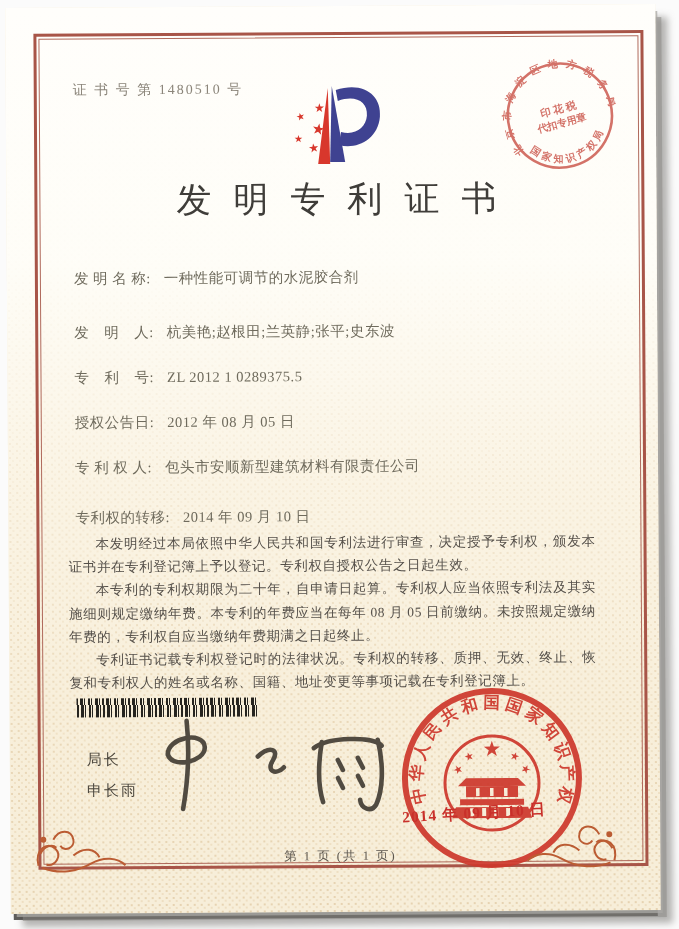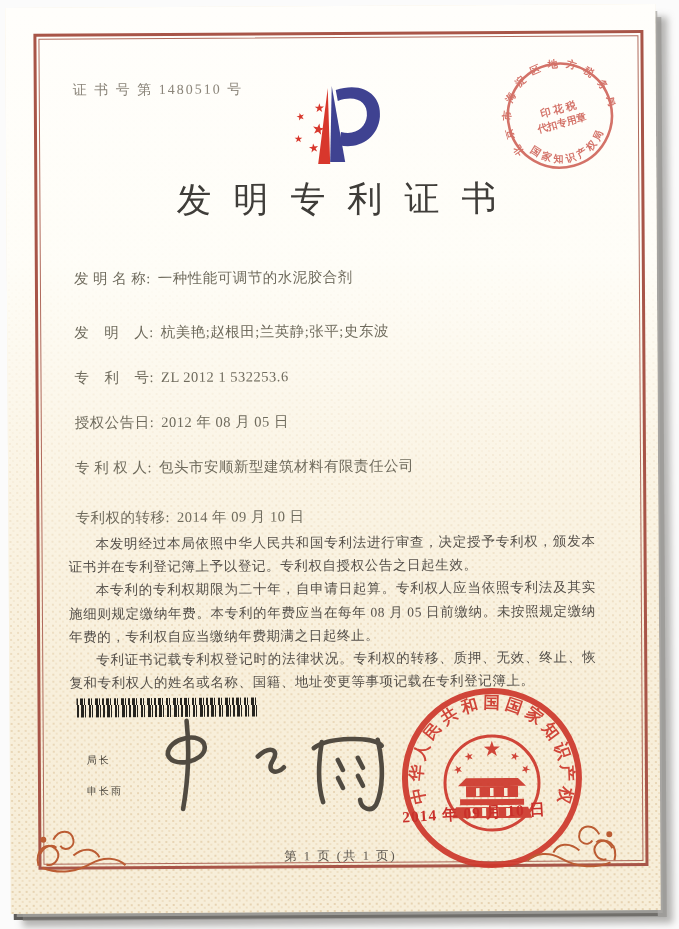--- a/index.html
+++ b/index.html
@@ -28,41 +28,41 @@
   
   .frame{position:absolute;left:28px;top:26px;width:604px;height:830px;border:3px solid #a85548;}
   .frame-inner{position:absolute;inset:2px;border:1px solid #b06a5c;}
   
   .certno{position:absolute;left:67px;top:74px;font-size:14px;color:#8b857a;letter-spacing:2px;}
   .title{
     position:absolute;left:28px;top:170px;width:604px;text-align:center;
     font-size:35px;color:#3f3d39;letter-spacing:22px;text-indent:22px;font-weight:500;
   }
   .field{position:absolute;left:67px;font-size:14.5px;color:#6f6b5d;letter-spacing:.5px;white-space:nowrap;}
-  .field .lab{margin-right:7px;}
+  .field .lab{margin-right:13px;}
   .f0{top:262px}.f1{top:316px}.f2{top:361px}.f3{top:406px}.f4{top:451px}.f5{top:501px}
   .bodytext{
     position:absolute;left:60px;top:525px;width:527px;
     font-size:13.5px;line-height:23.2px;color:#55504a;text-align:justify;letter-spacing:.6px;
   }
   .bodytext p{margin:0;text-indent:2em;}
   
   .barcode{
     position:absolute;left:67px;top:691px;width:181px;height:19px;
     background:repeating-linear-gradient(90deg,
       #26241f 0 2px, rgba(0,0,0,0) 2px 4px,
       #26241f 4px 7px, rgba(0,0,0,0) 7px 8px,
       #26241f 8px 9px,  rgba(0,0,0,0) 9px 12px,
       #26241f 12px 14px, rgba(0,0,0,0) 14px 15px,
       #26241f 15px 16px, rgba(0,0,0,0) 16px 19px,
       #26241f 19px 22px, rgba(0,0,0,0) 22px 23px,
       #26241f 23px 24px, rgba(0,0,0,0) 24px 26px);
   }
   
-  .signer{position:absolute;left:77px;top:737px;font-size:10px;color:#4a453c;line-height:31px;letter-spacing:2px;}
+  .signer{position:absolute;left:77px;top:737px;font-size:15px;color:#4a453c;line-height:31px;letter-spacing:2px;}
   .signature{position:absolute;left:132px;top:706px;width:255px;height:104px;}
   
   .tax-stamp{position:absolute;left:497px;top:54px;width:114px;height:114px;transform:rotate(-15deg);opacity:.8;}
   .big-seal{position:absolute;left:388px;top:679px;width:188px;height:188px;opacity:.93;}
   .seal-date{
     position:absolute;left:392px;top:797px;width:184px;text-align:left;
     font-size:15.5px;font-weight:600;color:#c9302a;letter-spacing:1px;
     transform:rotate(-3deg);z-index:5;
   }
   
@@ -113,21 +113,21 @@
 
     <div class="title">发明专利证书</div>
 
     <div class="field f0">
       <span class="lab">发 明 名 称:</span><span>一种性能可调节的水泥胶合剂</span>
     </div>
     <div class="field f1">
       <span class="lab">发　明　人:</span><span>杭美艳;赵根田;兰英静;张平;史东波</span>
     </div>
     <div class="field f2">
-      <span class="lab">专　利　号:</span><span>ZL 2012 1 532253.6</span>
+      <span class="lab">专　利　号:</span><span>ZL 2012 1 0289375.5</span>
     </div>
     <div class="field f3">
       <span class="lab">授权公告日:</span><span>2012 年 08 月 05 日</span>
     </div>
     <div class="field f4">
       <span class="lab">专 利 权 人:</span><span>包头市安顺新型建筑材料有限责任公司</span>
     </div>
     <div class="field f5">
       <span class="lab">专利权的转移:</span><span>2014 年 09 月 10 日</span>
     </div>

